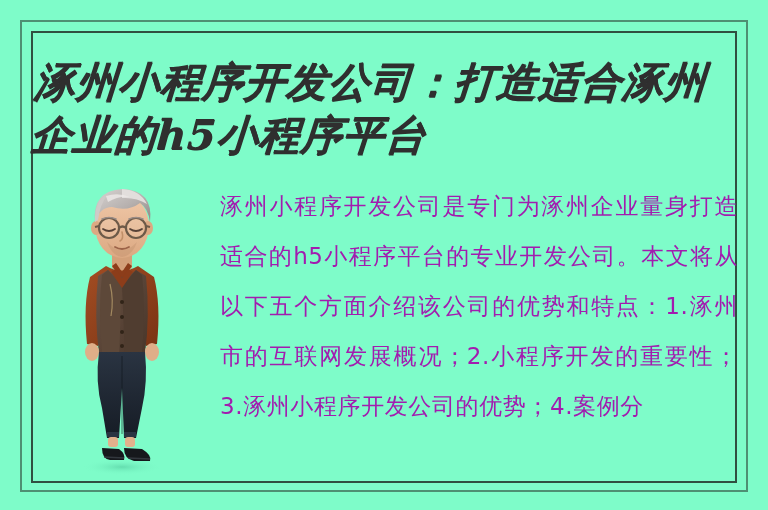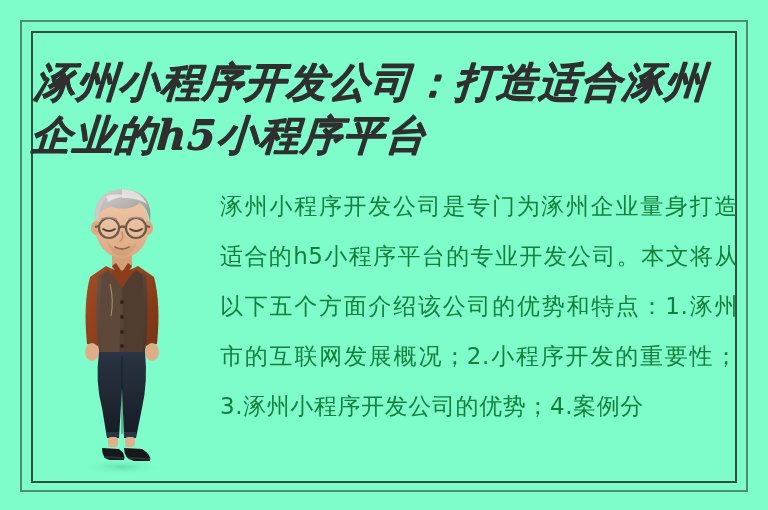--- a/index.html
+++ b/index.html
@@ -68,21 +68,21 @@
   .body-copy {
     position: absolute;
     left: 220px;
     top: 181px;
     width: 518px;
     height: 288px;
     overflow: hidden;
     font-family: "DejaVu Sans", "Liberation Sans", sans-serif;
     font-size: 23px;
     line-height: 50px;
-    color: #15803d;
+    color: #a21caf;
     text-align: justify;
     text-justify: inter-character;
     letter-spacing: 0.6px;
   }
 
   
   .figure {
     position: absolute;
     left: 62px;
     top: 176px;

